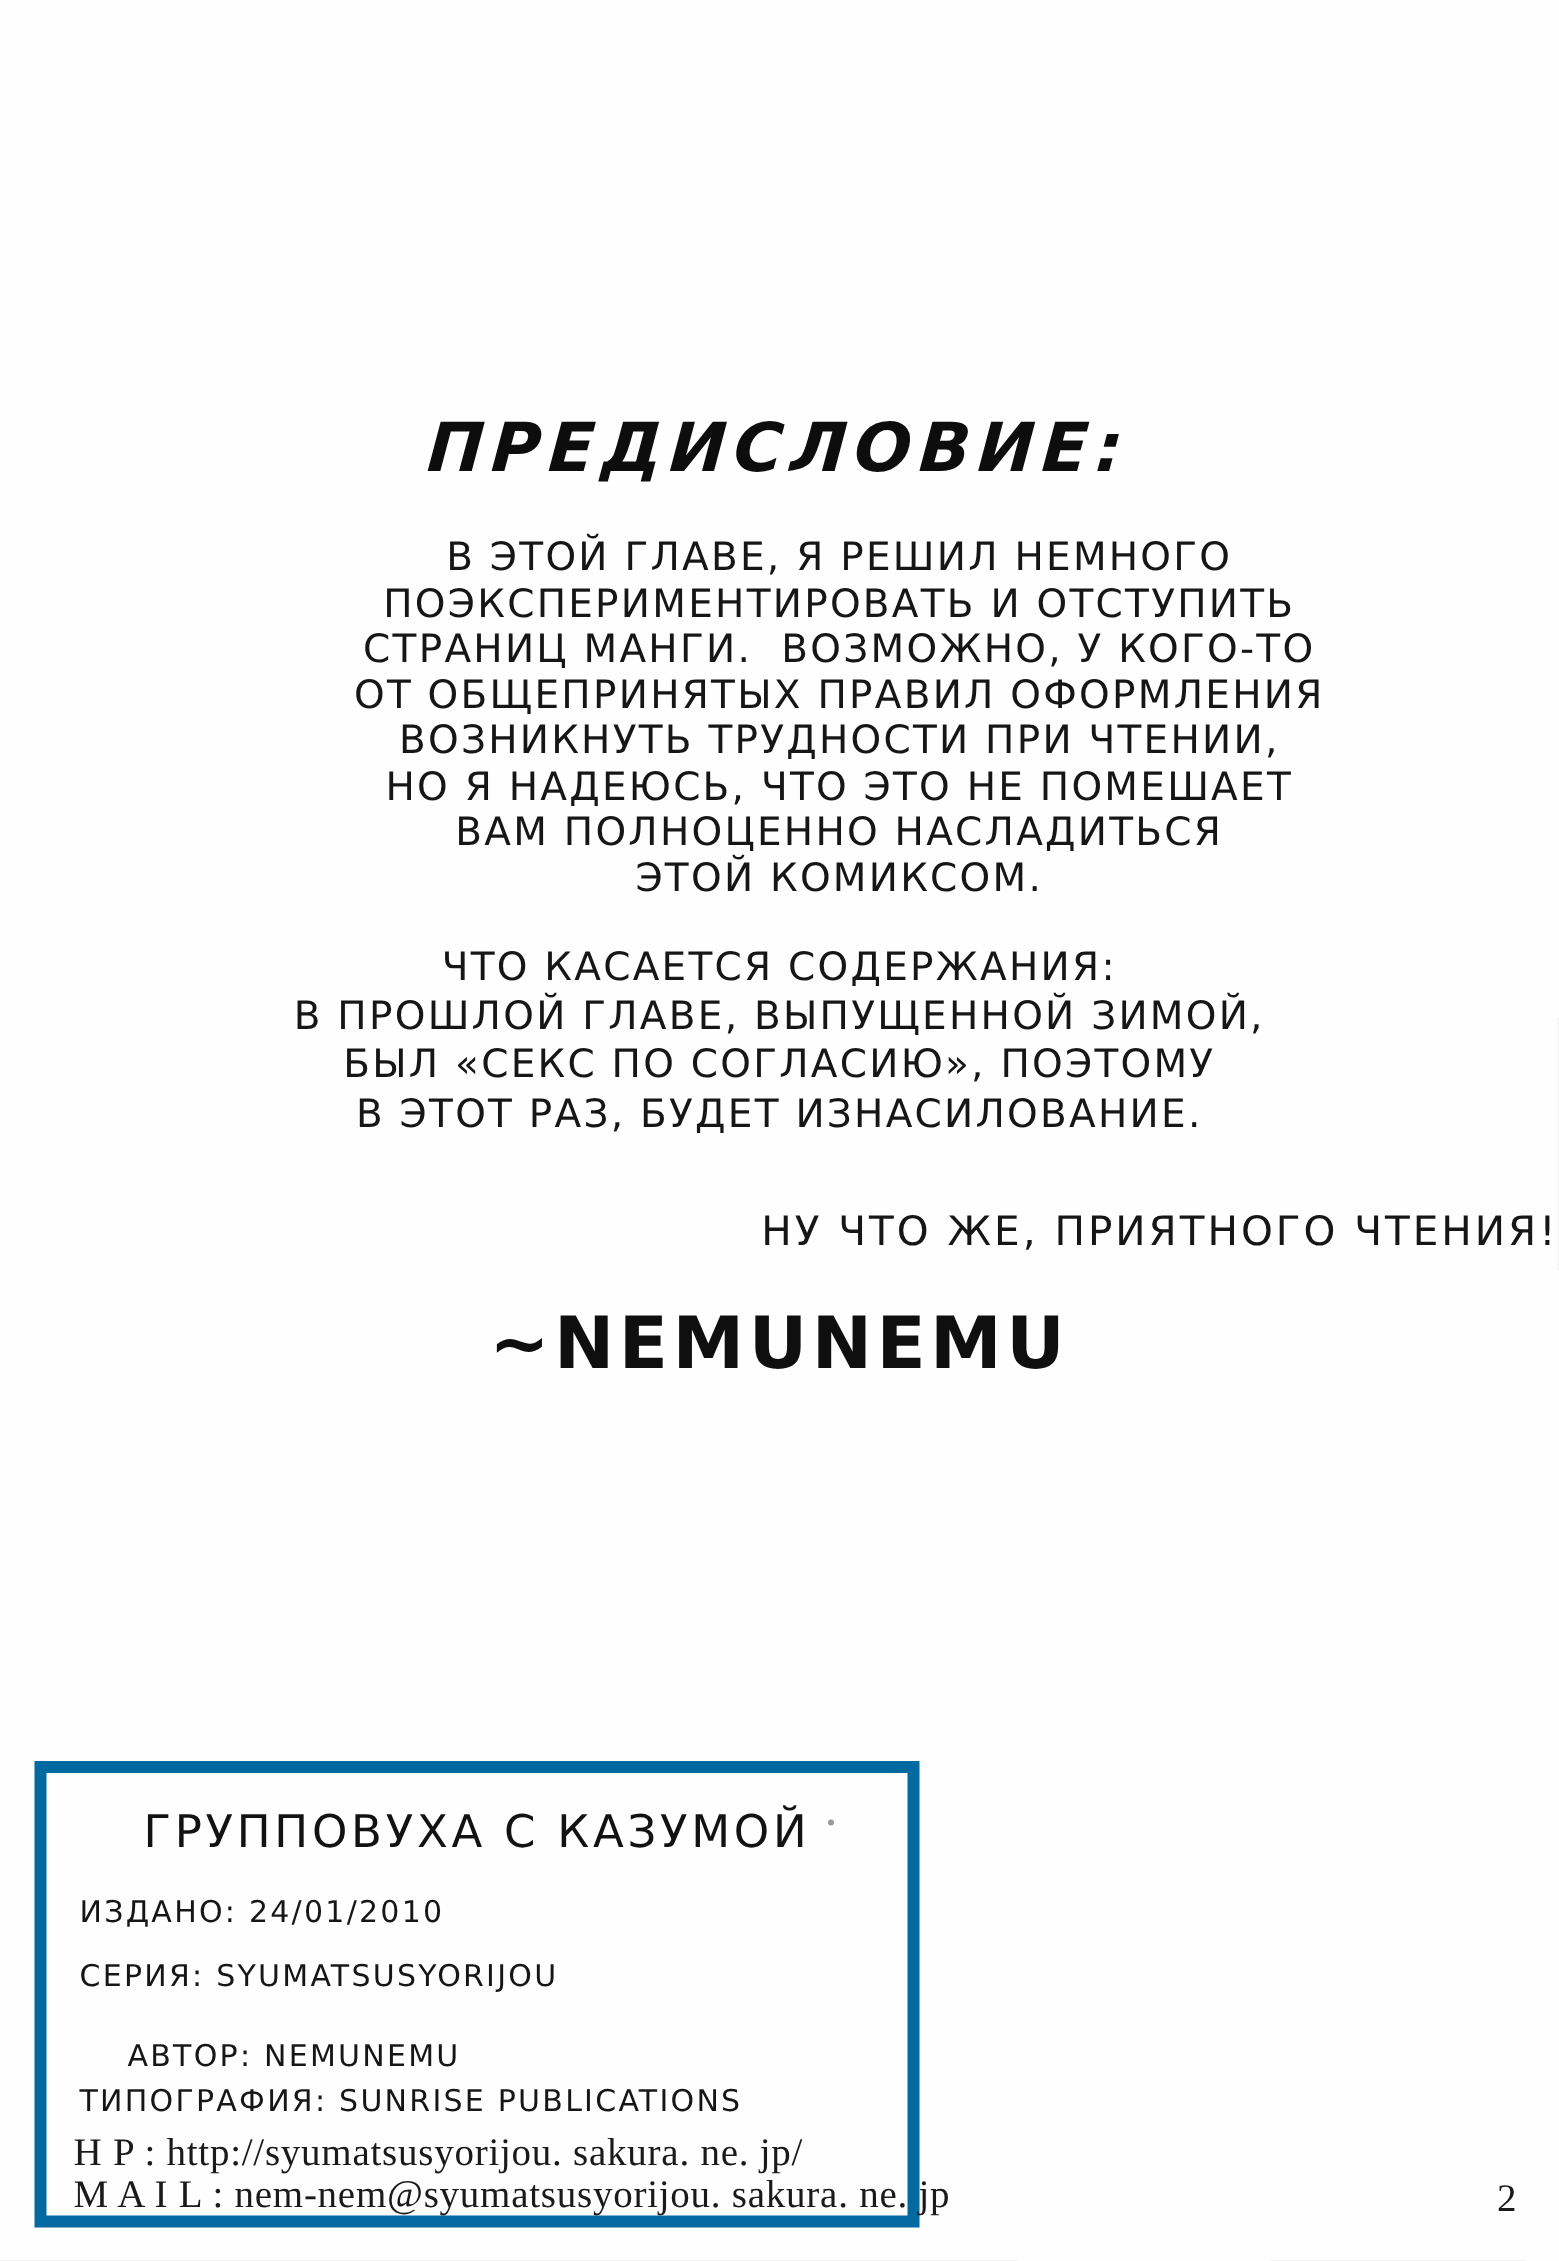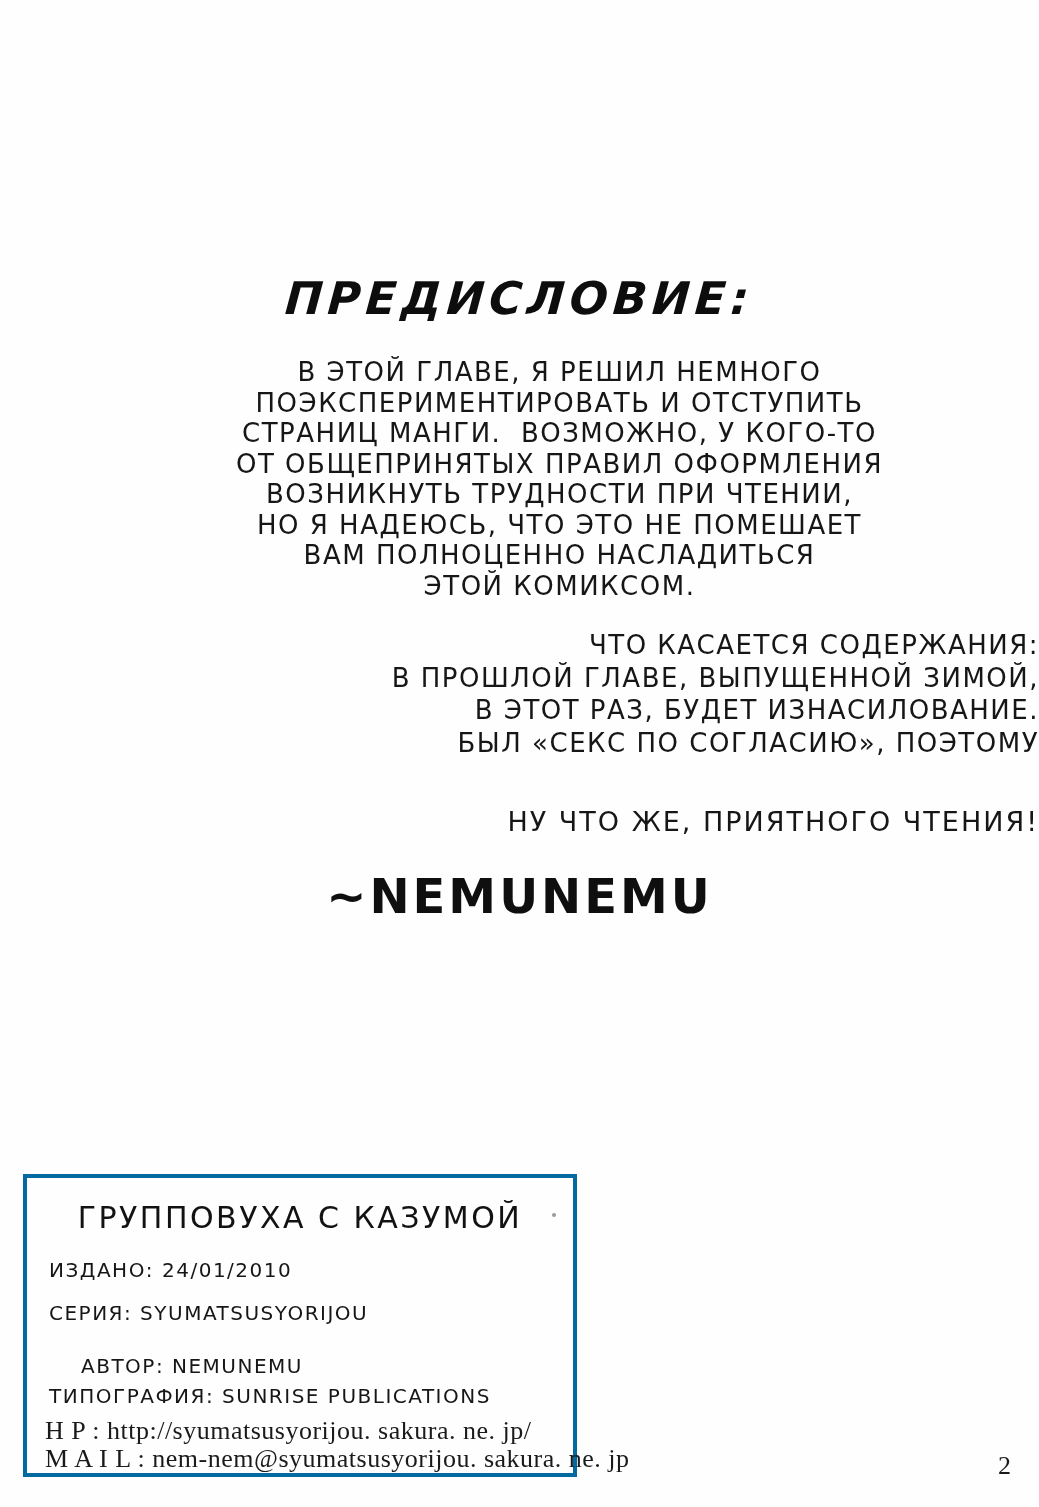--- a/index.html
+++ b/index.html
@@ -40,21 +40,21 @@
   }
   .para .line {
     font-size: 26px;
     line-height: 30.5px;
     letter-spacing: 1.5px;
     white-space: pre-wrap;
     color: #161616;
   }
   #para1 { top: 357px; margin-left: 40px; }
   #para2 { top: 629px; }
-  #para2 .line { line-height: 32.5px; text-align: right; }
+  #para2 .line { line-height: 32.5px; }
   .closing-line {
     position: absolute;
     top: 806px;
     left: 0;
     width: 100%;
     text-align: right;
     font-size: 27px;
     letter-spacing: 2px;
     color: #161616;
   }
@@ -70,22 +70,23 @@
     color: #0f0f0f;
   }
 
   
   .credits-box {
     position: absolute;
     left: 23px;
     top: 1174px;
     width: 546px;
     height: 295px;
-    border: 4px solid #0369a1;
+    border: 8px solid #0369a1;
     background: #fefefe;
+    padding-left: 28px;
   }
   .credits-title {
     position: absolute;
     top: 22px;
     left: 0;
     width: 100%;
     text-align: center;
     font-size: 30px;
     letter-spacing: 2.5px;
     color: #121212;
@@ -147,22 +148,22 @@
     <div class="line">ОТ ОБЩЕПРИНЯТЫХ ПРАВИЛ ОФОРМЛЕНИЯ</div>
     <div class="line">ВОЗНИКНУТЬ ТРУДНОСТИ ПРИ ЧТЕНИИ,</div>
     <div class="line">НО Я НАДЕЮСЬ, ЧТО ЭТО НЕ ПОМЕШАЕТ</div>
     <div class="line">ВАМ ПОЛНОЦЕННО НАСЛАДИТЬСЯ</div>
     <div class="line">ЭТОЙ КОМИКСОМ.</div>
   </div>
 
   <div class="para" id="para2">
     <div class="line">ЧТО КАСАЕТСЯ СОДЕРЖАНИЯ:</div>
     <div class="line">В ПРОШЛОЙ ГЛАВЕ, ВЫПУЩЕННОЙ ЗИМОЙ,</div>
+    <div class="line">БЫЛ «СЕКС ПО СОГЛАСИЮ», ПОЭТОМУ</div>
     <div class="line">В ЭТОТ РАЗ, БУДЕТ ИЗНАСИЛОВАНИЕ.</div>
-    <div class="line">БЫЛ «СЕКС ПО СОГЛАСИЮ», ПОЭТОМУ</div>
   </div>
 
   <div class="closing-line">НУ ЧТО ЖЕ, ПРИЯТНОГО ЧТЕНИЯ!</div>
 
   <div class="signature">~NEMUNEMU</div>
 
   <div class="credits-box">
     <div class="credits-title">ГРУППОВУХА С КАЗУМОЙ</div>
     <div class="credits-row" id="credits-row-0">ИЗДАНО: 24/01/2010</div>
     <div class="credits-row" id="credits-row-1">СЕРИЯ: SYUMATSUSYORIJOU</div>

